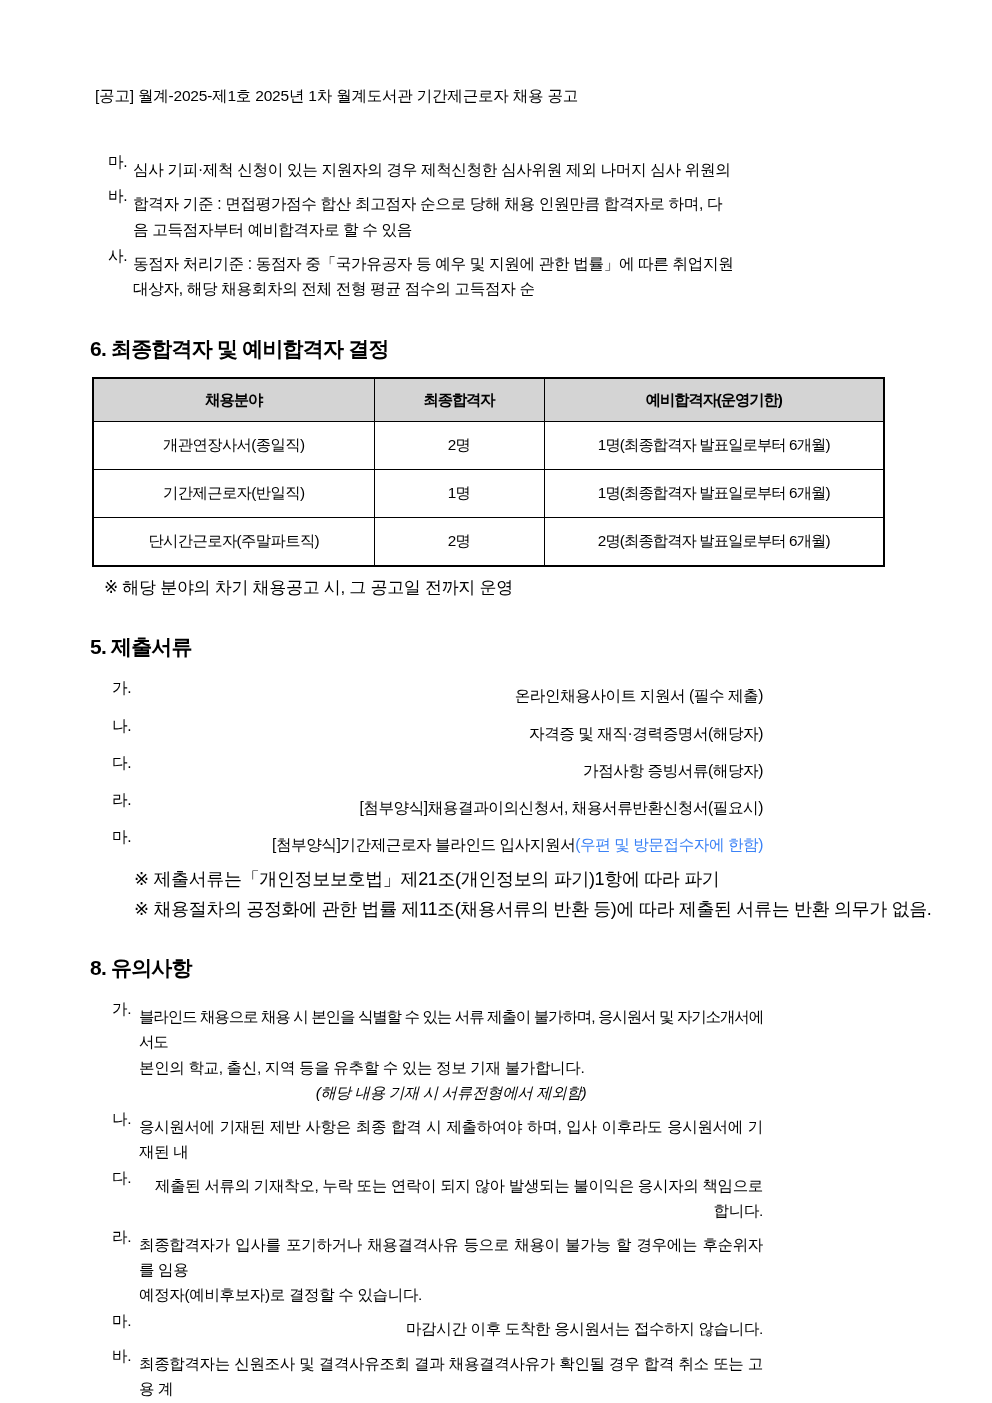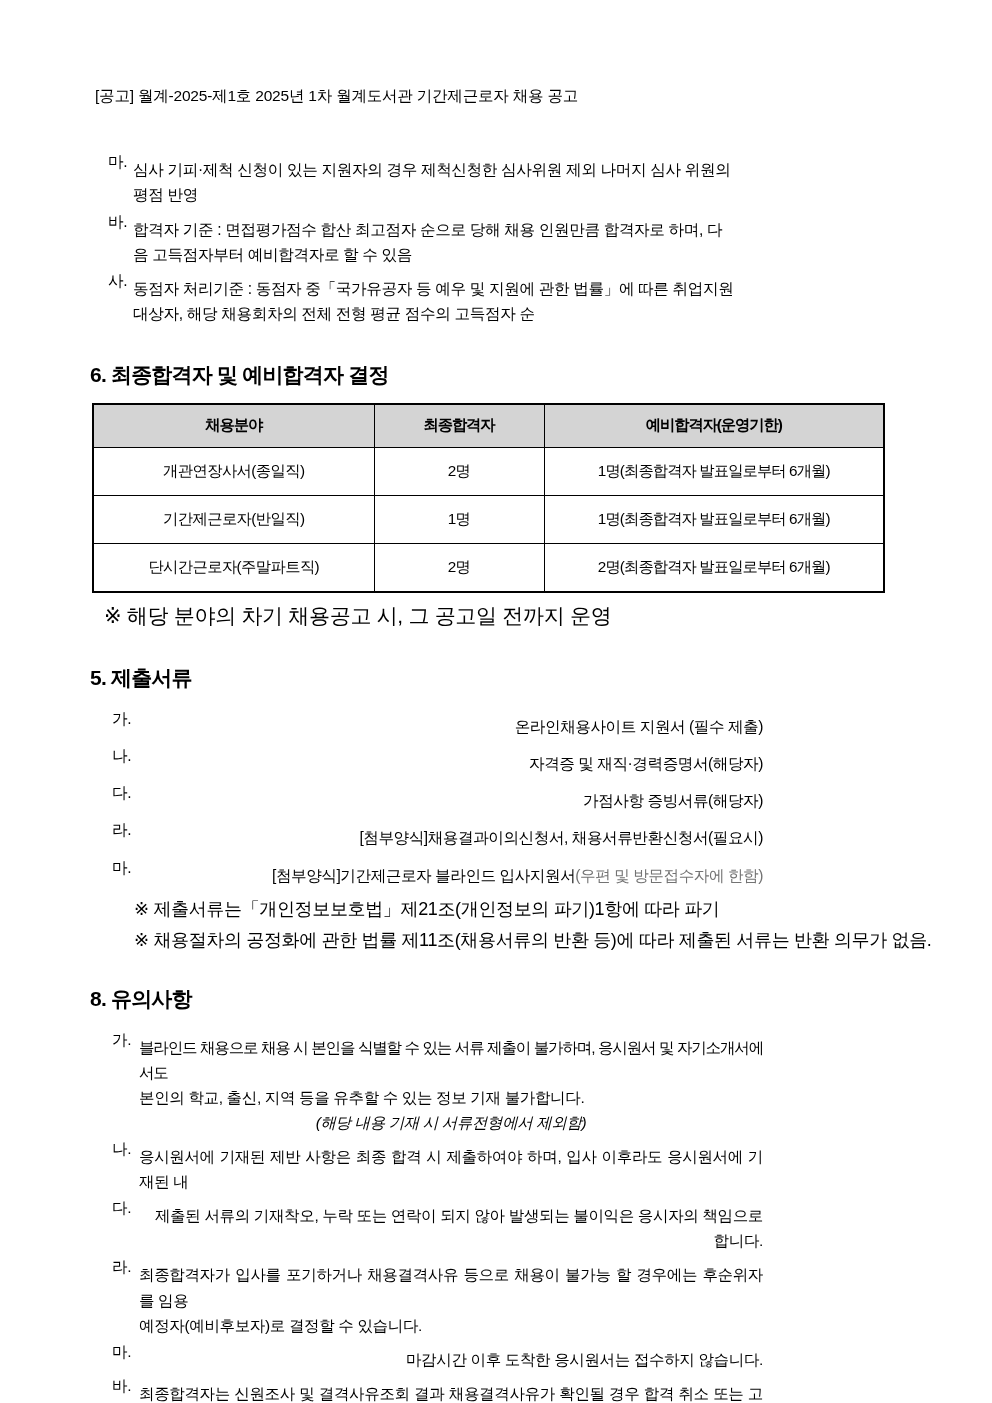--- a/index.html
+++ b/index.html
@@ -101,30 +101,30 @@
   }
   table.result-table thead th {
     background: #d4d4d4;
     font-weight: bold;
     height: 42px;
     letter-spacing: -1.1px;
   }
   table.result-table td.cell-note { letter-spacing: -0.9px; }
 
   .table-note {
-    font-size: 21px;
+    font-size: 17px;
     letter-spacing: -0.3px;
     margin: 9px 0 0 14px;
   }
 
   
   .group-docs { margin: 0 0 0 22px; }
   .group-docs .li-row { margin-bottom: 4px; letter-spacing: -0.45px; }
   .group-docs .li-mark { width: 27px; }
-  .red { color: #737373; }
+  .red { color: #3b82f6; }
 
   
   .fine-notes {
     margin: 8px 0 0 44px;
   }
   .fine-note {
     font-size: 18px;
     letter-spacing: -0.35px;
     line-height: 1.55;
     margin-bottom: 3px;
@@ -149,21 +149,20 @@
 <div class="page">
 
   <div class="doc-header">[공고] 월계-2025-제1호 2025년 1차 월계도서관 기간제근로자 채용 공고</div>
 
   <div class="lettered-list group-top">
 
     <div class="li-row">
       <span class="li-mark">마.</span>
       <span class="li-body">
         <span>심사 기피·제척 신청이 있는 지원자의 경우 제척신청한 심사위원 제외 나머지 심사 위원의</span>
-        <span class="cont last">평점 반영</span>
       </span>
     </div>
 
     <div class="li-row">
       <span class="li-mark">바.</span>
       <span class="li-body">
         <span>합격자 기준 : 면접평가점수 합산 최고점자 순으로 당해 채용 인원만큼 합격자로 하며, 다</span>
         <span class="cont last">음 고득점자부터 예비합격자로 할 수 있음</span>
       </span>
     </div>

